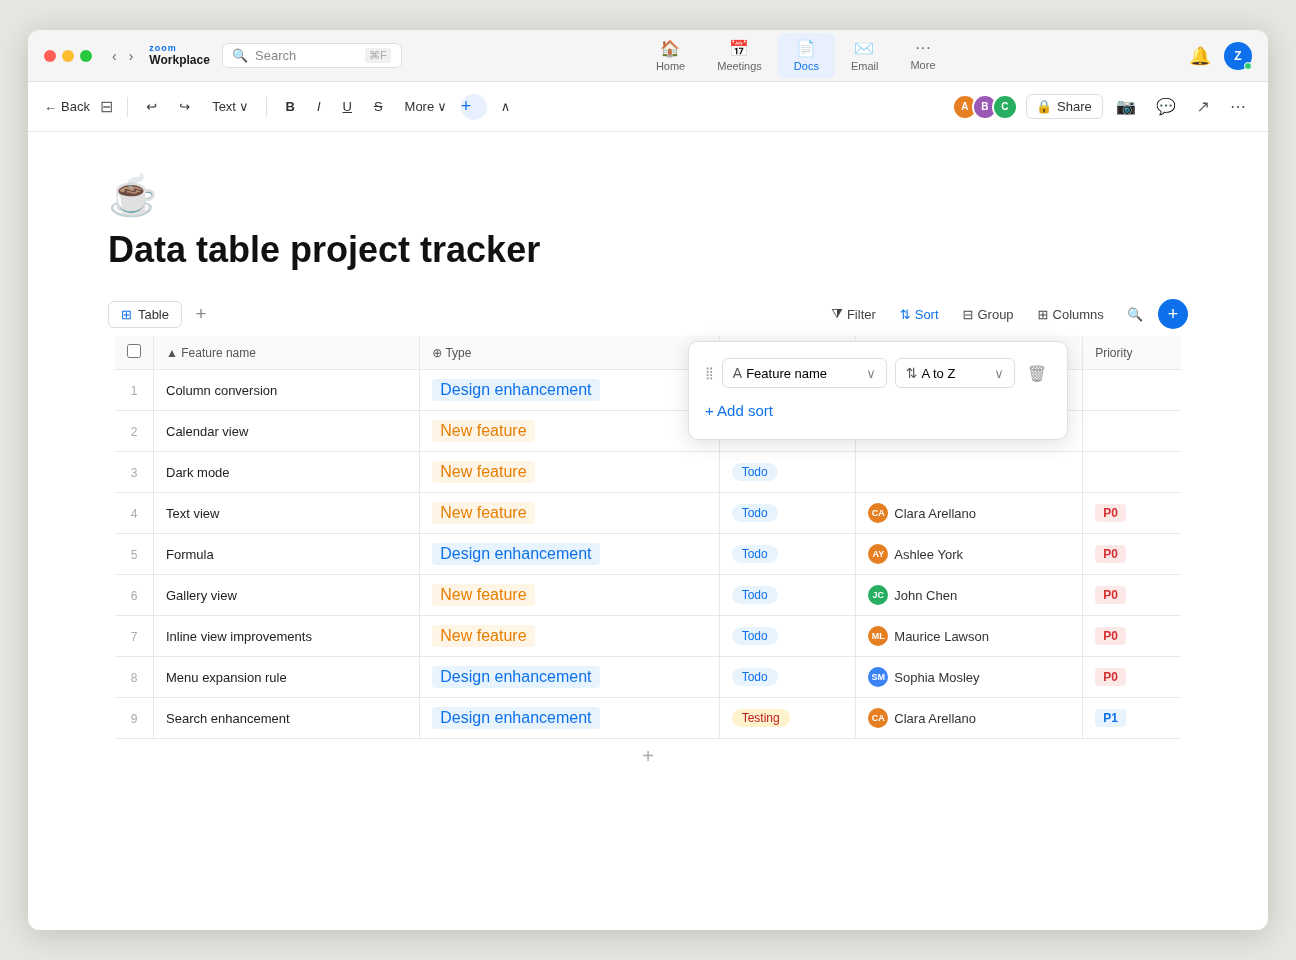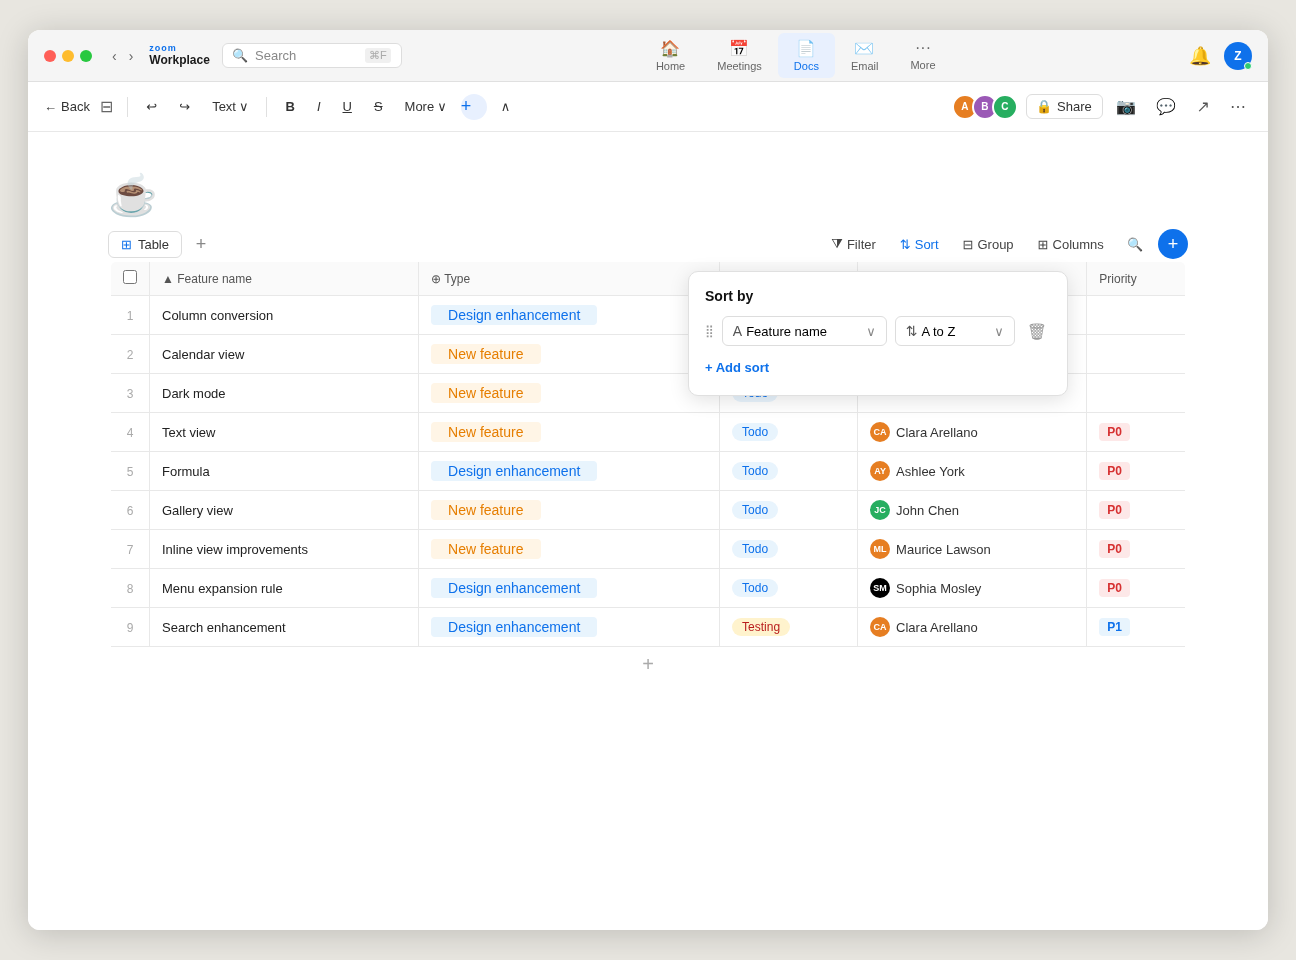--- a/index.html
+++ b/index.html
@@ -201,29 +201,29 @@
       background: #fff; width: 120px;
     }
     .sort-order-icon { font-size: 14px; color: #555; }
     .sort-delete-btn {
       background: none; border: none; cursor: pointer;
       color: #999; font-size: 16px; padding: 4px;
     }
     .add-sort-btn {
       display: flex; align-items: center; gap: 4px;
       background: none; border: none; cursor: pointer;
-      color: #0e71eb; font-size: 13px; padding: 4px 0;
-      margin-top: 10px; font-weight: 700;
+      color: #0e71eb; font-size: 15px; padding: 4px 0;
+      margin-top: 10px; font-weight: 400;
     }
 
     
     .data-table {
       width: 100%;
       border-collapse: collapse;
-      border: 3px solid #0369a1;
+      border: 7px solid #0369a1;
       border-radius: 8px;
       overflow: hidden;
       font-size: 13px;
     }
     .data-table th {
       background: #fafafa;
       border: 1px solid #e8e8e8;
       padding: 8px 12px;
       text-align: left;
       font-weight: 500;
@@ -235,22 +235,22 @@
       padding: 9px 12px;
       color: #222;
       vertical-align: middle;
     }
     .row-num { color: #aaa; font-size: 12px; width: 30px; }
     .checkbox-th, .checkbox-td { width: 32px; text-align: center; }
     .checkbox { width: 14px; height: 14px; accent-color: #0e71eb; }
 
     
     .badge {
-      display: inline-block; padding: 2px 17px; border-radius: 4px;
-      font-size: 14px; font-weight: 500;
+      display: inline-block; padding: 2px 8px; border-radius: 4px;
+      font-size: 16px; font-weight: 500;
     }
     .badge-design { background: #e8f4fd; color: #0e71eb; }
     .badge-new { background: #fff5e6; color: #e67e00; }
 
     
     .status-badge {
       display: inline-block; padding: 2px 10px; border-radius: 12px;
       font-size: 12px; font-weight: 500;
     }
     .status-blocked { background: #fde8e8; color: #d63031; }
@@ -379,20 +379,21 @@
       </button>
       <button class="toolbar-icon-btn">📷</button>
       <button class="toolbar-icon-btn">💬</button>
       <button class="toolbar-icon-btn">↗</button>
       <button class="toolbar-icon-btn">⋯</button>
     </div>
   </div>
 
   <div class="content">
     <div class="doc-emoji">☕</div>
+    <div class="doc-title">Data table project tracker</div>
 
     <div class="table-controls">
       <button class="table-view-btn">
         <span class="icon">⊞</span>
         <span>Table</span>
       </button>
       <button class="add-view-btn">+</button>
       <div class="table-actions">
         <button class="action-btn">
           <span>⧩</span>
@@ -408,21 +409,20 @@
         </button>
         <button class="action-btn">
           <span>⊞</span>
           <span>Columns</span>
         </button>
         <button class="action-btn">🔍</button>
         <button class="add-row-btn-blue">+</button>
       </div>
 
       <div class="sort-dropdown">
-        <div class="sort-title">Sort by</div>
         <div class="sort-row">
           <span class="drag-handle">⣿</span>
           <div class="sort-select">
             <span class="sort-select-icon">A</span>
             <span>Feature name</span>
             <span class="sort-select-caret">∨</span>
           </div>
           <div class="sort-order-select">
             <span class="sort-order-icon">⇅</span>
             <span>A to Z</span>
@@ -545,21 +545,21 @@
         </tr>
         <tr>
           <td class="checkbox-td">
             <span class="row-num">8</span>
           </td>
           <td>Menu expansion rule</td>
           <td><span class="badge badge-design">Design enhancement</span></td>
           <td><span class="status-badge status-todo">Todo</span></td>
           <td>
             <div class="assignee">
-              <div class="av-xs" style="background:#000000;">SM</div>
+              <div class="av-xs" style="background:#3b82f6;">SM</div>
               <span class="assignee-name">Sophia Mosley</span>
             </div>
           </td>
           <td><span class="priority-badge priority-p0">P0</span></td>
         </tr>
         <tr>
           <td class="checkbox-td">
             <span class="row-num">9</span>
           </td>
           <td>Search enhancement</td>

